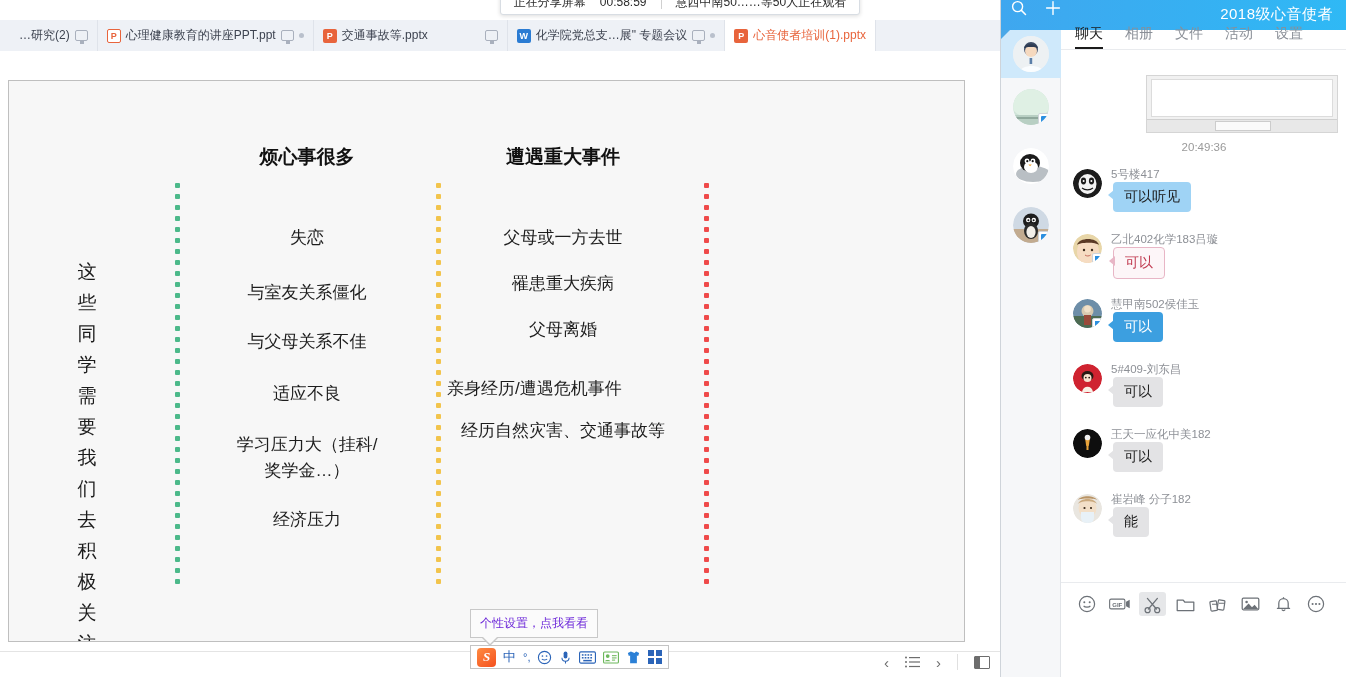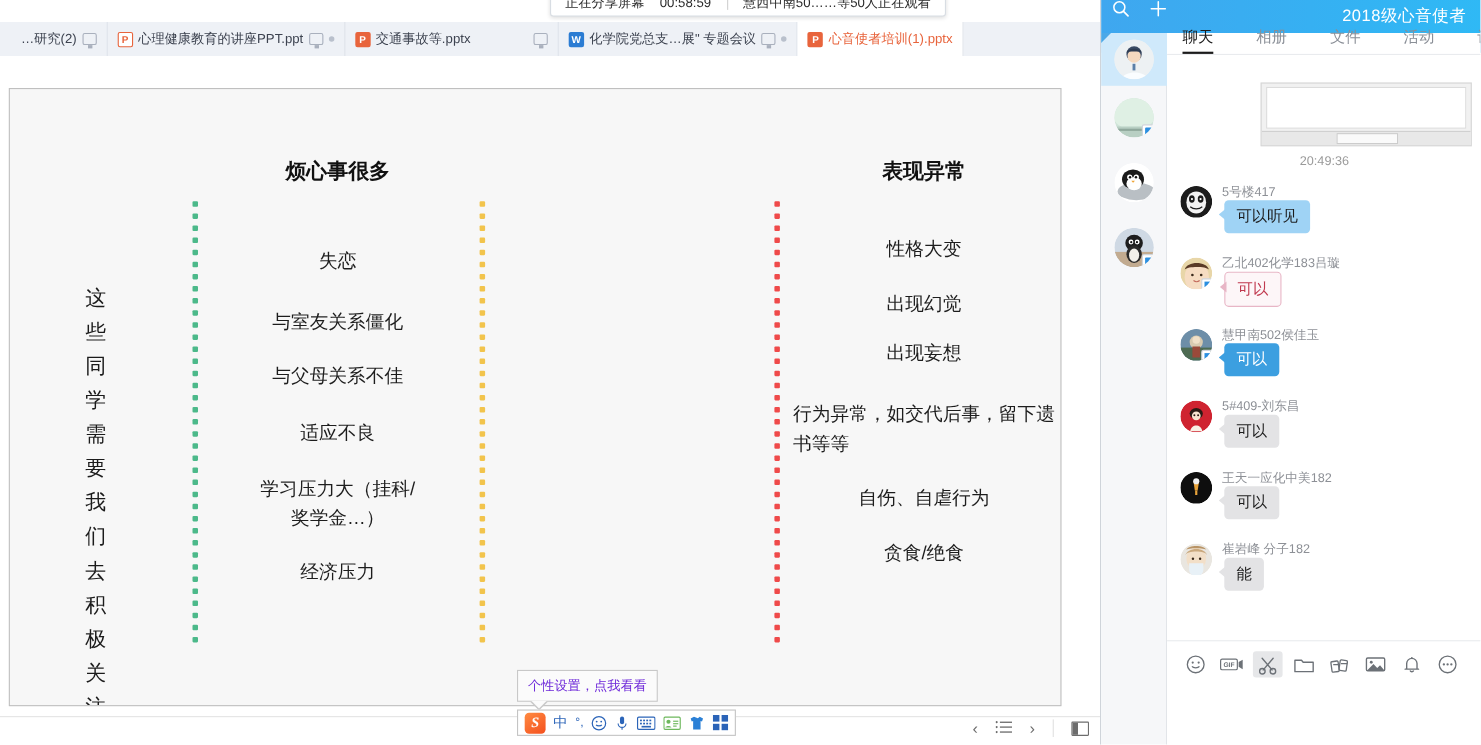--- a/index.html
+++ b/index.html
@@ -243,21 +243,21 @@
     width:13px;height:13px;background:#ffffff;border:1px solid #cfd4da;
     border-radius:2px; display:flex;align-items:center;justify-content:center;
   }
   .rail-badge i{width:7px;height:7px;background:#2b8fe0;display:block;border-radius:1px;}
 
   #qq-body {
     position:absolute; left:60px; top:30px; width:286px; height:647px;
     background:#ffffff;
   }
   #qq-tabs {
-    height:20px; display:flex; align-items:flex-end; gap:39px;
+    height:20px; display:flex; align-items:flex-end; gap:22px;
     padding:0 8px 0 14px;
     border-bottom:1px solid #e9ebee;
     background:#fff;
   }
   .qq-tab {
     font-size:14px; color:#8a8f97; padding-bottom:6px;
     position:relative; white-space:nowrap;
   }
   .qq-tab.active { color:#1b1b1b; }
   .qq-tab.active::after {
@@ -519,30 +519,29 @@
           <h3>烦心事很多</h3>
           <div class="item" style="margin-top:56px">失恋</div>
           <div class="item" style="margin-top:31px">与室友关系僵化</div>
           <div class="item" style="margin-top:25px">与父母关系不佳</div>
           <div class="item" style="margin-top:28px">适应不良</div>
           <div class="item" style="margin-top:26px; white-space:pre-line; line-height:26px">学习压力大（挂科/
 奖学金…）</div>
           <div class="item" style="margin-top:24px">经济压力</div>
         </div>
 
-
-        <div class="col" id="col3">
-          <h3>表现异常</h3>
-          <div class="item" style="margin-top:45px">性格大变</div>
-          <div class="item" style="margin-top:26px">出现幻觉</div>
-          <div class="item" style="margin-top:20px">出现妄想</div>
-          <div class="item" style="margin-top:30px; text-align:left; line-height:27px; padding:0 6px">行为异常，如交代后事，留下遗书等等</div>
-          <div class="item" style="margin-top:24px">自伤、自虐行为</div>
-          <div class="item" style="margin-top:26px">贪食/绝食</div>
-        </div>
+        <div class="col" id="col2">
+          <h3 style="padding:0 44px">遭遇重大事件</h3>
+          <div class="item" style="margin-top:56px">父母或一方去世</div>
+          <div class="item" style="margin-top:22px">罹患重大疾病</div>
+          <div class="item" style="margin-top:22px">父母离婚</div>
+          <div class="item" style="margin-top:34px; text-align:left; line-height:26px">亲身经历/遭遇危机事件</div>
+          <div class="item" style="margin-top:16px; line-height:26px">经历自然灾害、交通事故等</div>
+        </div>
+
 
 
       </div>
     </div>
 
     <div id="ime-tip">个性设置，点我看看</div>
 
     <div id="ime-bar">
       <span id="sogou-logo">S</span>
       <span class="ime-item">中</span>

